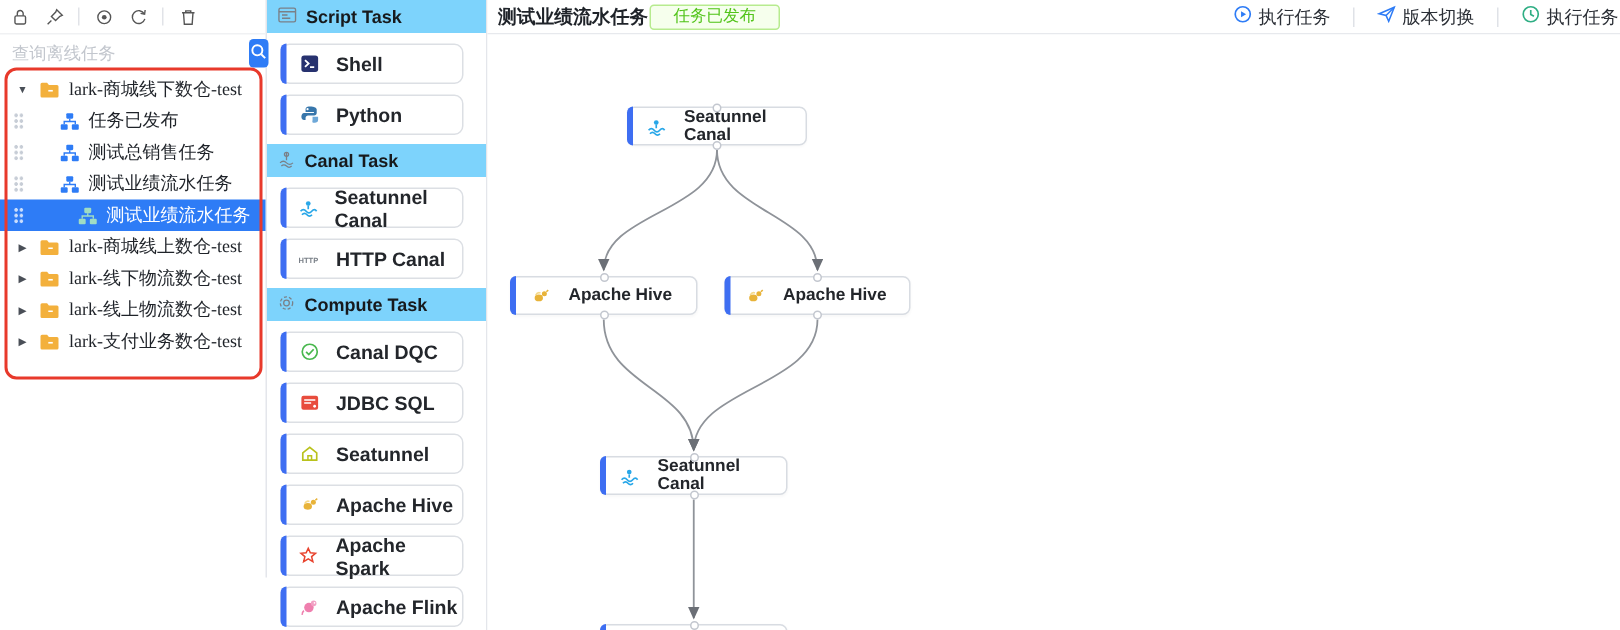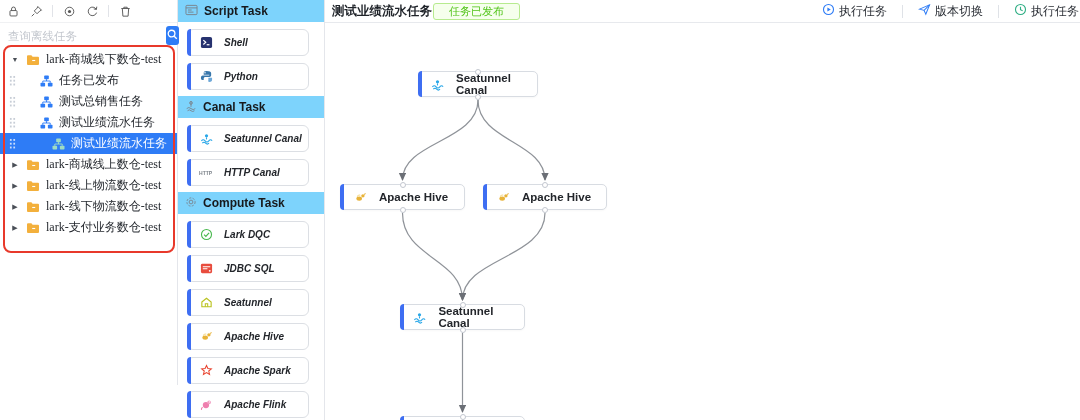--- a/index.html
+++ b/index.html
@@ -35,21 +35,21 @@
 
   
   #palette { width:147px; flex:0 0 147px; height:420px; border-right:1px solid #e4e6eb; background:#fff; overflow:hidden; }
   .pal-section-header { height:22px; background:#7dd3fc; display:flex; align-items:center; padding-left:7px; gap:6px; }
   .pal-section-header .sec-title { font-weight:bold; font-size:12px; color:#17191c; }
   .pal-item { height:27px; width:122px; margin:7px 0 0 9px; background:#fff; border:1px solid #dcdfe4; border-radius:6px;
     position:relative; display:flex; align-items:center; cursor:grab; }
   .pal-item:last-child { margin-bottom:8px; }
   .accent-bar { position:absolute; left:-1px; top:-1px; bottom:-1px; width:4px; background:#3e6ef2; border-radius:4px 0 0 4px; }
   .pal-item .pi-icon { display:inline-flex; width:14px; justify-content:center; margin-left:11px; }
-  .pal-item .pi-label { margin-left:11px; font-size:10px; font-weight:600; color:#23262b;font-style:italic; }
+  .pal-item .pi-label { margin-left:11px; font-size:13px; font-weight:600; color:#23262b; }
   .pal-gap { height:6px; }
 
   
   #canvas-wrap { flex:1; display:flex; flex-direction:column; min-width:0; }
   #canvas-header { height:23px; border-bottom:1px solid #e7e9ed; display:flex; align-items:center; padding-left:7px; background:#fff; }
   #canvas-title { font-weight:bold; font-size:12.5px; }
   #status-badge { margin-left:1px; font-size:11px; color:#52c41a; background:#f6ffed; border:1px solid #b7eb8f;
     border-radius:3px; padding:1px 15px; line-height:13px; }
   #canvas-actions { margin-left:auto; display:flex; align-items:center; margin-right:-14px; }
   .action-btn { display:flex; align-items:center; gap:4px; padding:0 15px; cursor:pointer; font-size:12px; color:#2b2f36; }
@@ -184,31 +184,31 @@
           <span class="row-label">lark-商城线上数仓-test</span>
         </div>
         <div class="tree-row folder">
           <span class="caret">▶</span>
           <span class="row-icon">
             <svg width="14" height="12" viewBox="0 0 14 12">
               <path d="M1 2.2 a1 1 0 0 1 1-1 h3.4 l1.2 1.5 H12 a1 1 0 0 1 1 1 V10 a1 1 0 0 1 -1 1 H2 a1 1 0 0 1 -1 -1 Z" fill="#f3b03c"></path>
               <path d="M6.2 6.5 h3" stroke="#fff" stroke-width="1.1"></path>
             </svg>
           </span>
-          <span class="row-label">lark-线上物流数仓-test</span>
+          <span class="row-label">lark-线下物流数仓-test</span>
         </div>
         <div class="tree-row folder">
           <span class="caret">▶</span>
           <span class="row-icon">
             <svg width="14" height="12" viewBox="0 0 14 12">
               <path d="M1 2.2 a1 1 0 0 1 1-1 h3.4 l1.2 1.5 H12 a1 1 0 0 1 1 1 V10 a1 1 0 0 1 -1 1 H2 a1 1 0 0 1 -1 -1 Z" fill="#f3b03c"></path>
               <path d="M6.2 6.5 h3" stroke="#fff" stroke-width="1.1"></path>
             </svg>
           </span>
-          <span class="row-label">lark-线下物流数仓-test</span>
+          <span class="row-label">lark-线上物流数仓-test</span>
         </div>
         <div class="tree-row folder">
           <span class="caret">▶</span>
           <span class="row-icon">
             <svg width="14" height="12" viewBox="0 0 14 12">
               <path d="M1 2.2 a1 1 0 0 1 1-1 h3.4 l1.2 1.5 H12 a1 1 0 0 1 1 1 V10 a1 1 0 0 1 -1 1 H2 a1 1 0 0 1 -1 -1 Z" fill="#f3b03c"></path>
               <path d="M6.2 6.5 h3" stroke="#fff" stroke-width="1.1"></path>
             </svg>
           </span>
           <span class="row-label">lark-支付业务数仓-test</span>
@@ -285,21 +285,21 @@
         <span class="sec-title">Compute Task</span>
       </div>
       <div class="pal-item">
         <span class="accent-bar"></span>
         <span class="pi-icon">
           <svg width="13" height="13" viewBox="0 0 14 14">
             <circle cx="7" cy="7" r="5.4" stroke="#49b84e" stroke-width="1.2" fill="none"></circle>
             <path d="M4.4 7.1 L6.3 9 L9.8 5.2" stroke="#49b84e" stroke-width="1.3" fill="none"></path>
           </svg>
         </span>
-        <span class="pi-label">Lark DQC</span>
+        <span class="pi-label">Canal DQC</span>
       </div>
       <div class="pal-item">
         <span class="accent-bar"></span>
         <span class="pi-icon">
           <svg width="13" height="13" viewBox="0 0 14 14">
             <rect x="1" y="2" width="12" height="10" rx="1.5" fill="#e84c3d"></rect>
             <path d="M3 5 h8 M3 7.2 h5" stroke="#fff" stroke-width="1.1"></path>
             <circle cx="10.5" cy="9.5" r="1" fill="#fff"></circle>
           </svg>
         </span>

